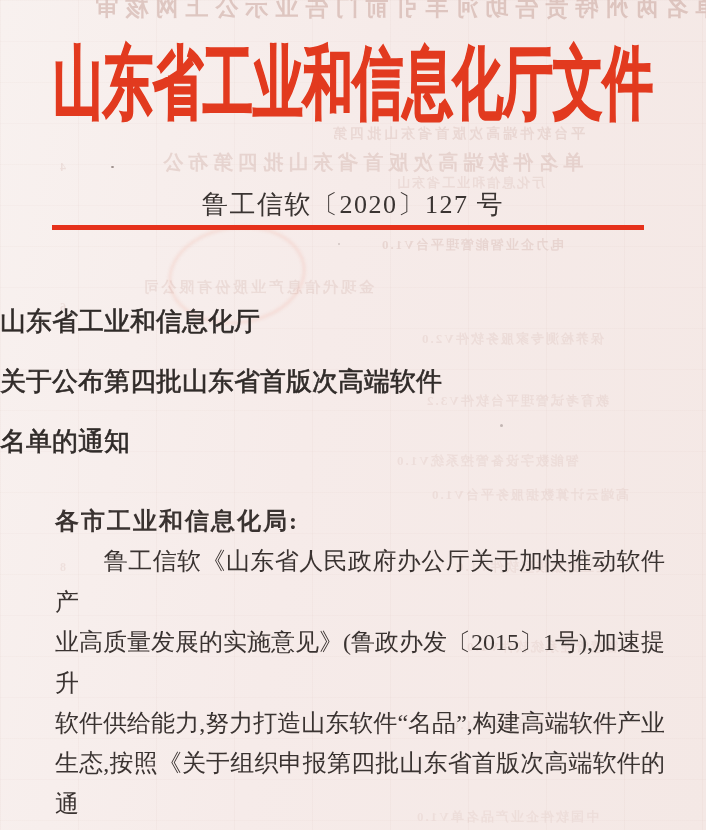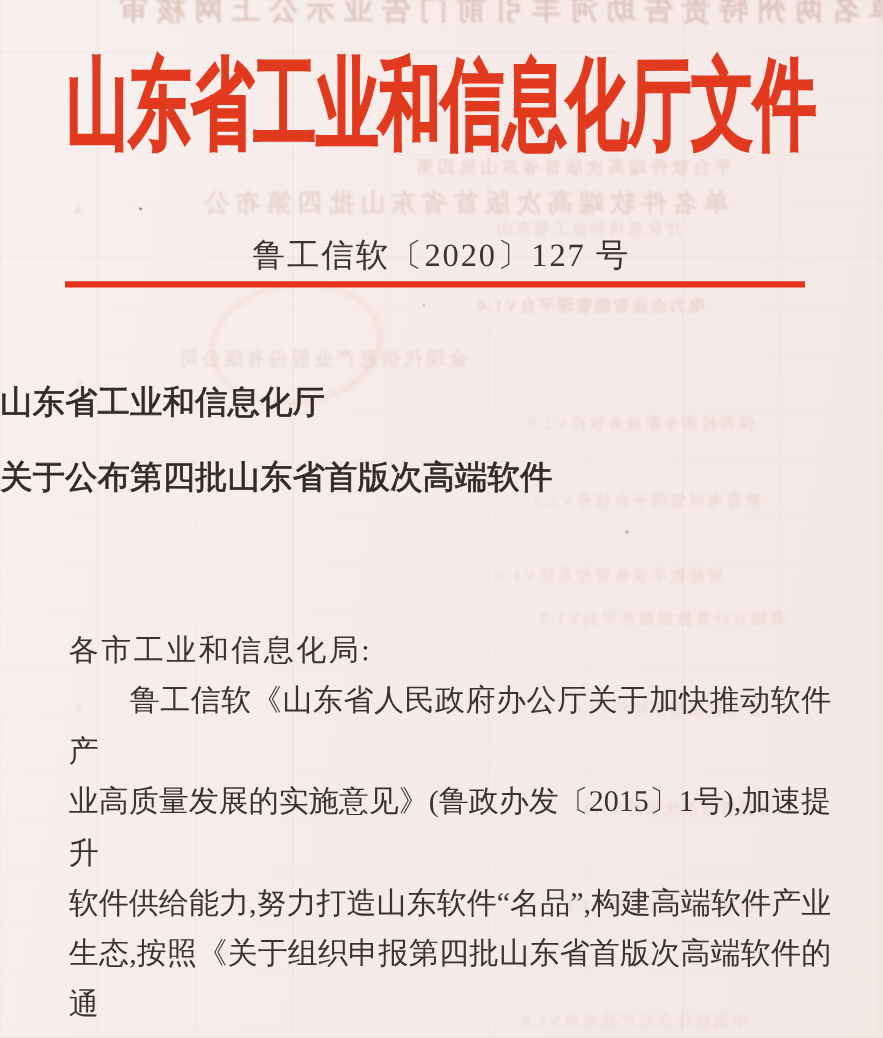--- a/index.html
+++ b/index.html
@@ -46,21 +46,21 @@
     position:absolute; top:292px; left:0; width:100%;
     text-align:left; font-size:26px; font-weight:normal;
     line-height:60px; color:#302b29;
     -webkit-text-stroke:.6px #302b29;
   }
 
   .body-text {
     position:absolute; top:501px; left:55px; width:610px;
     font-size:24px; line-height:40.4px; color:#3a3331;
   }
-  .salutation { text-align:left; letter-spacing:2px; }
+  .salutation { text-align:left; letter-spacing:2px;font-weight:bold; }
   .body-line  { text-align:justify; text-align-last:justify; }
 
   
   .bleed {
     position:absolute; white-space:nowrap;
     color:#c7a198; font-weight:bold;
     transform:scaleX(-1); filter:blur(.7px);
     pointer-events:none;
   }
   .b0 { left:88px;  top:-8px;  font-size:23px; letter-spacing:7px; opacity:.50; }
@@ -125,20 +125,21 @@
 
   <div class="letterhead-title">山东省工业和信息化厅文件</div>
 
   <div class="doc-number">鲁工信软〔2020〕127 号</div>
 
   <div class="red-rule"></div>
 
   <div class="notice-title">
     <div>山东省工业和信息化厅</div>
     <div>关于公布第四批山东省首版次高端软件</div>
+    <div>名单的通知</div>
   </div>
 
   <div class="body-text">
     <div class="salutation">各市工业和信息化局:</div>
     <div class="body-line">　　鲁工信软《山东省人民政府办公厅关于加快推动软件产</div>
     <div class="body-line">业高质量发展的实施意见》(鲁政办发〔2015〕1号),加速提升</div>
     <div class="body-line">软件供给能力,努力打造山东软件“名品”,构建高端软件产业</div>
     <div class="body-line">生态,按照《关于组织申报第四批山东省首版次高端软件的通</div>
     <div class="body-line">知》要求,经企业申报、地市推荐、专家组审核和网上公示,</div>
 

